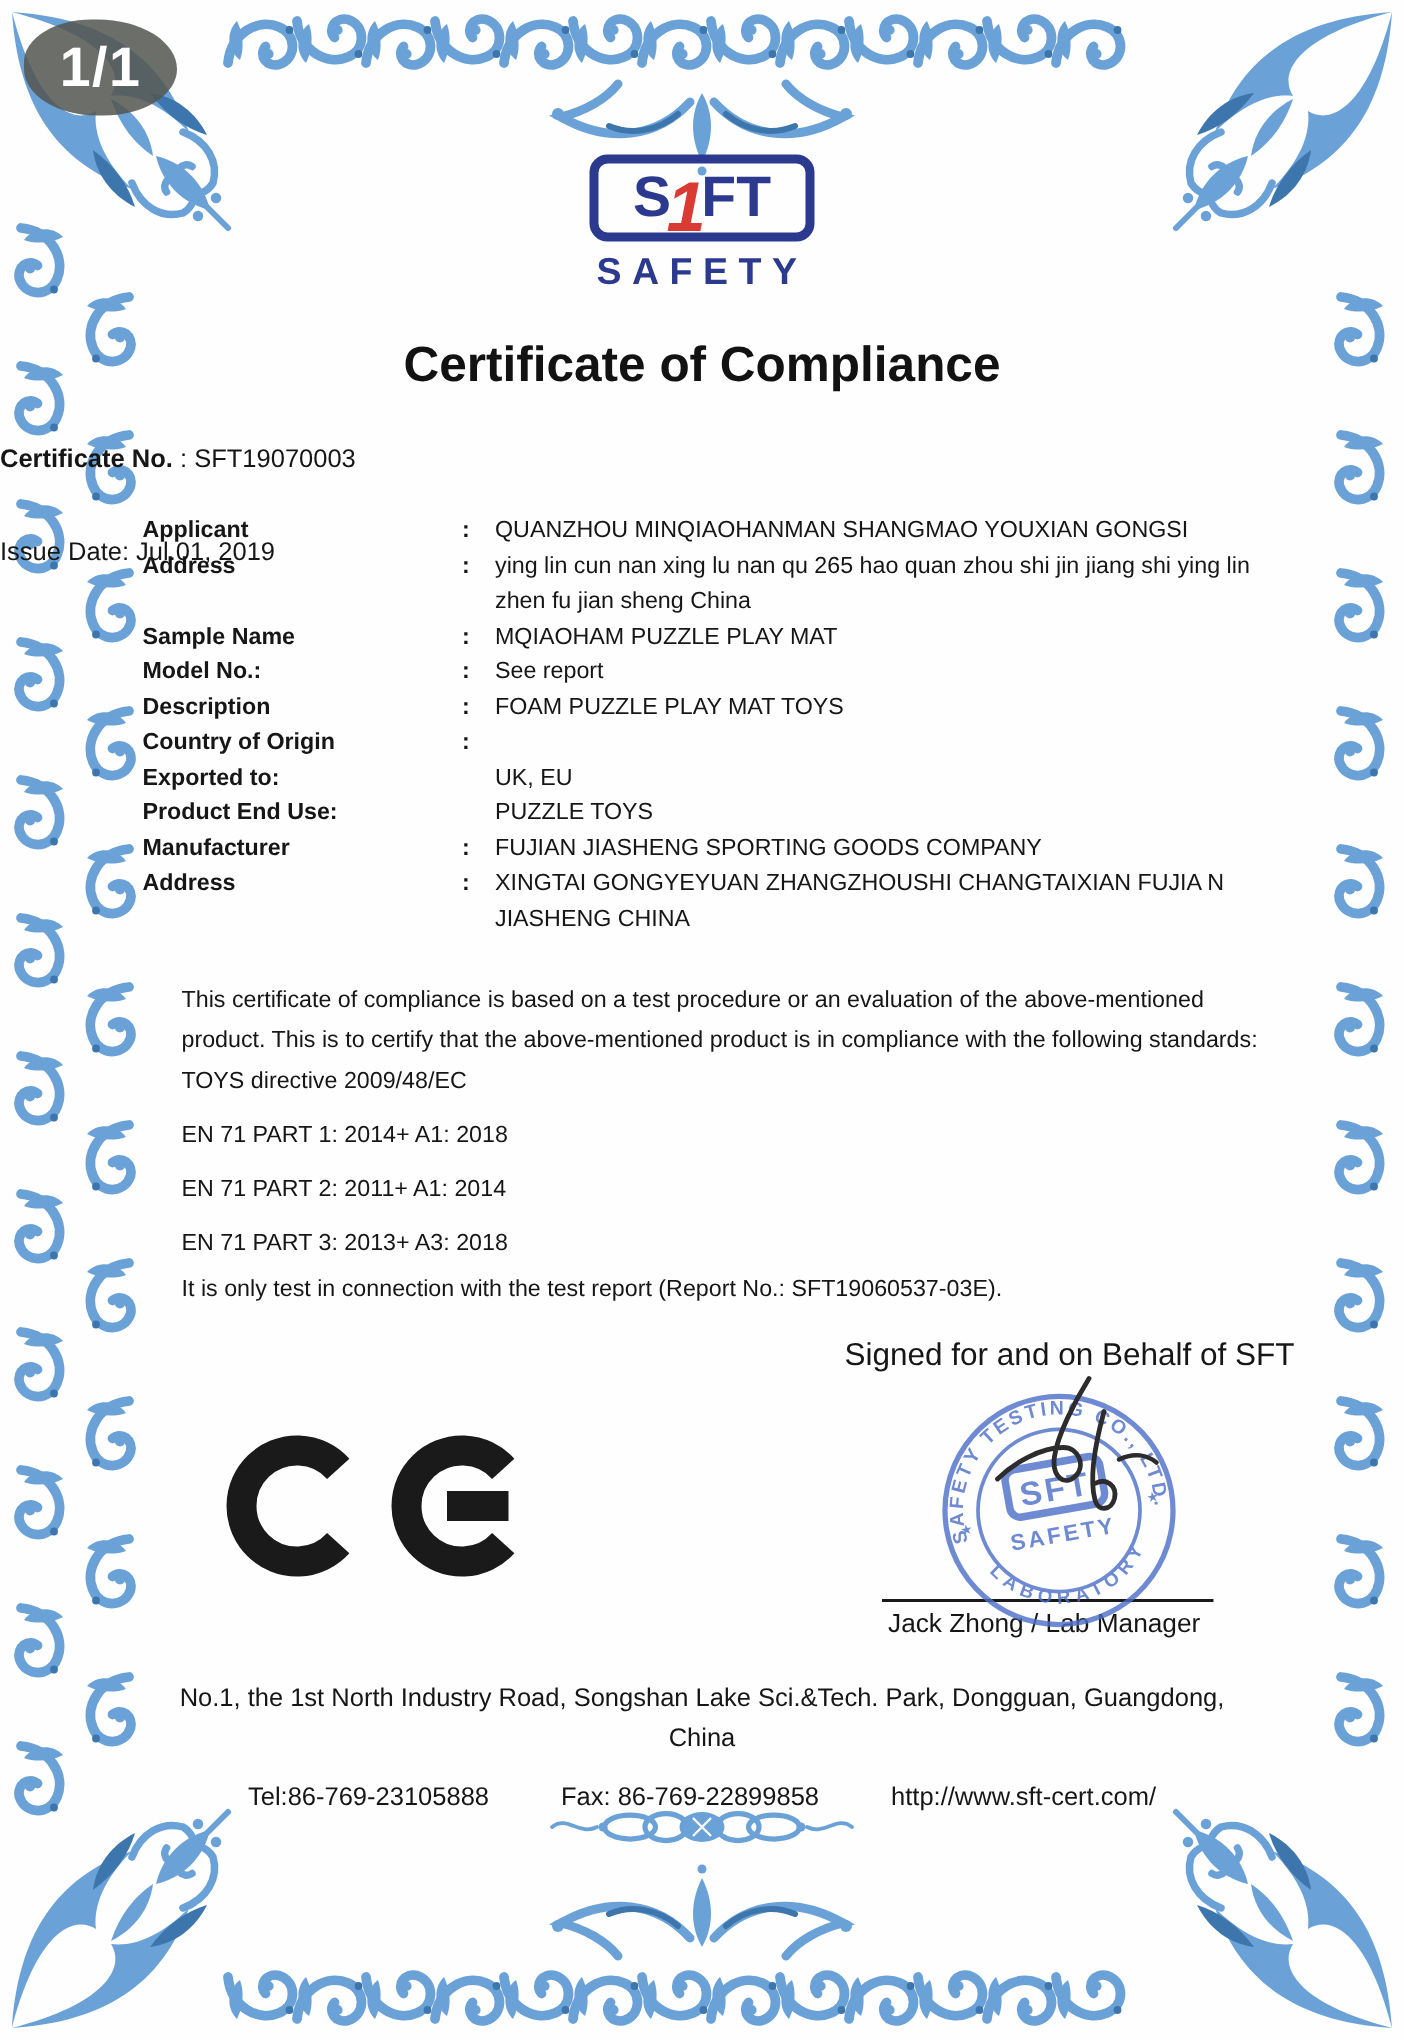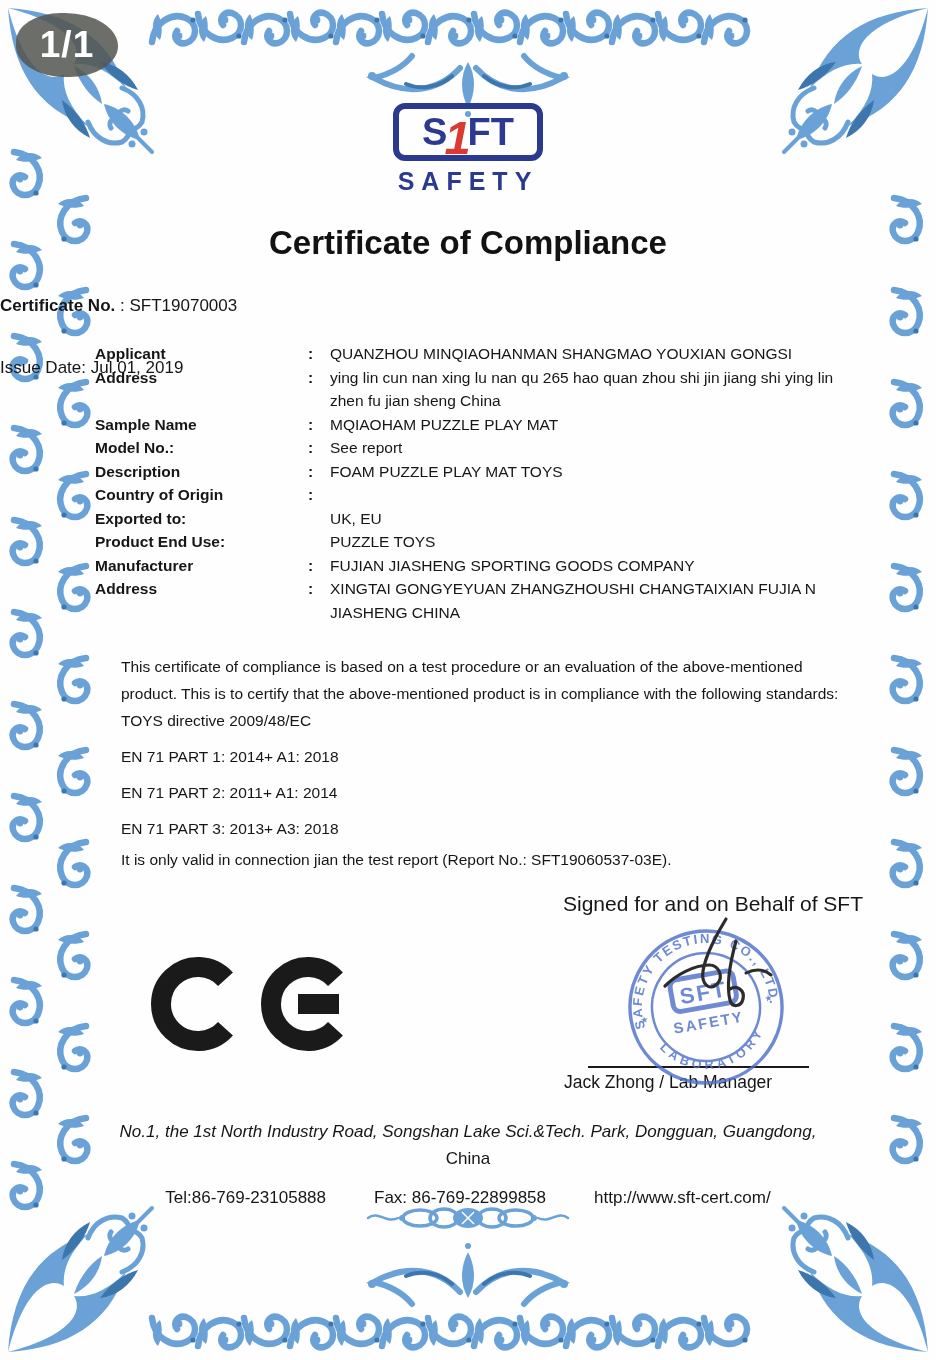--- a/index.html
+++ b/index.html
@@ -50,24 +50,24 @@
 
   .statement{position:absolute;top:653px;left:121px;right:88px;font-size:15.5px;font-weight:normal;line-height:27px;}
   .std-line{margin-top:9px;}
   .std-line:first-child{margin-top:0;}
   .validity{margin-top:4px;}
 
   .ce-wrap{position:absolute;left:148px;top:948px;}
   .sign-label{position:absolute;left:563px;top:892px;font-size:21px;z-index:4;}
   .stamp-wrap{position:absolute;left:618px;top:913px;z-index:3;opacity:0.92;}
   .sig-line{position:absolute;left:588px;top:1066px;width:221px;border-top:2px solid #1a1a1a;z-index:2;}
-  .sig-name{position:absolute;left:564px;top:1072px;font-size:17.5px;z-index:2;text-align:center;}
+  .sig-name{position:absolute;left:592px;top:1072px;font-size:17.5px;z-index:2;text-align:center;}
 
   .footer-company{position:absolute;top:1094px;left:0;width:100%;text-align:center;font-size:17.5px;font-weight:bold;}
-  .footer-addr1{position:absolute;top:1122px;left:0;width:100%;text-align:center;font-size:17px;font-style:italic;}
+  .footer-addr1{position:absolute;top:1122px;left:0;width:100%;text-align:center;font-size:17px;}
   .footer-addr2{position:absolute;top:1149px;left:0;width:100%;text-align:center;font-size:17px;}
   .footer-tel{position:absolute;top:1177px;left:0;width:100%;display:flex;justify-content:center;gap:48px;font-size:17px;margin-top:11px;}
 </style>
 </head>
 <body>
 
 <div class="page">
 
   <svg class="border-svg" width="936" height="1360" viewBox="0 0 936 1360" aria-hidden="true">
     <defs>
@@ -289,21 +289,21 @@
     </div>
 
     <div class="statement">
       <div>This certificate of compliance is based on a test procedure or an evaluation of the above-mentioned product. This is to certify that the above-mentioned product is in compliance with the following standards:</div>
       <div id="standards-list">
           <div class="std-line">TOYS directive 2009/48/EC</div>
           <div class="std-line">EN 71 PART 1: 2014+ A1: 2018</div>
           <div class="std-line">EN 71 PART 2: 2011+ A1: 2014</div>
           <div class="std-line">EN 71 PART 3: 2013+ A3: 2018</div>
         </div>
-      <div class="std-line validity">It is only valid in connection jian the test report (Report No.: SFT19060537-03E).</div>
+      <div class="std-line validity">It is only test in connection with the test report (Report No.: SFT19060537-03E).</div>
     </div>
 
     <div class="ce-wrap">
       <svg width="222" height="112" viewBox="0 0 222 112" aria-label="CE">
         <path d="M77.5,31.25 A37,37 0 1 0 77.5,80.75" fill="none" stroke="#1a1a1a" stroke-width="20"></path>
         <path d="M187.5,31.25 A37,37 0 1 0 187.5,80.75" fill="none" stroke="#1a1a1a" stroke-width="20"></path>
         <rect x="150" y="46" width="41" height="20" fill="#1a1a1a"></rect>
       </svg>
     </div>
 

